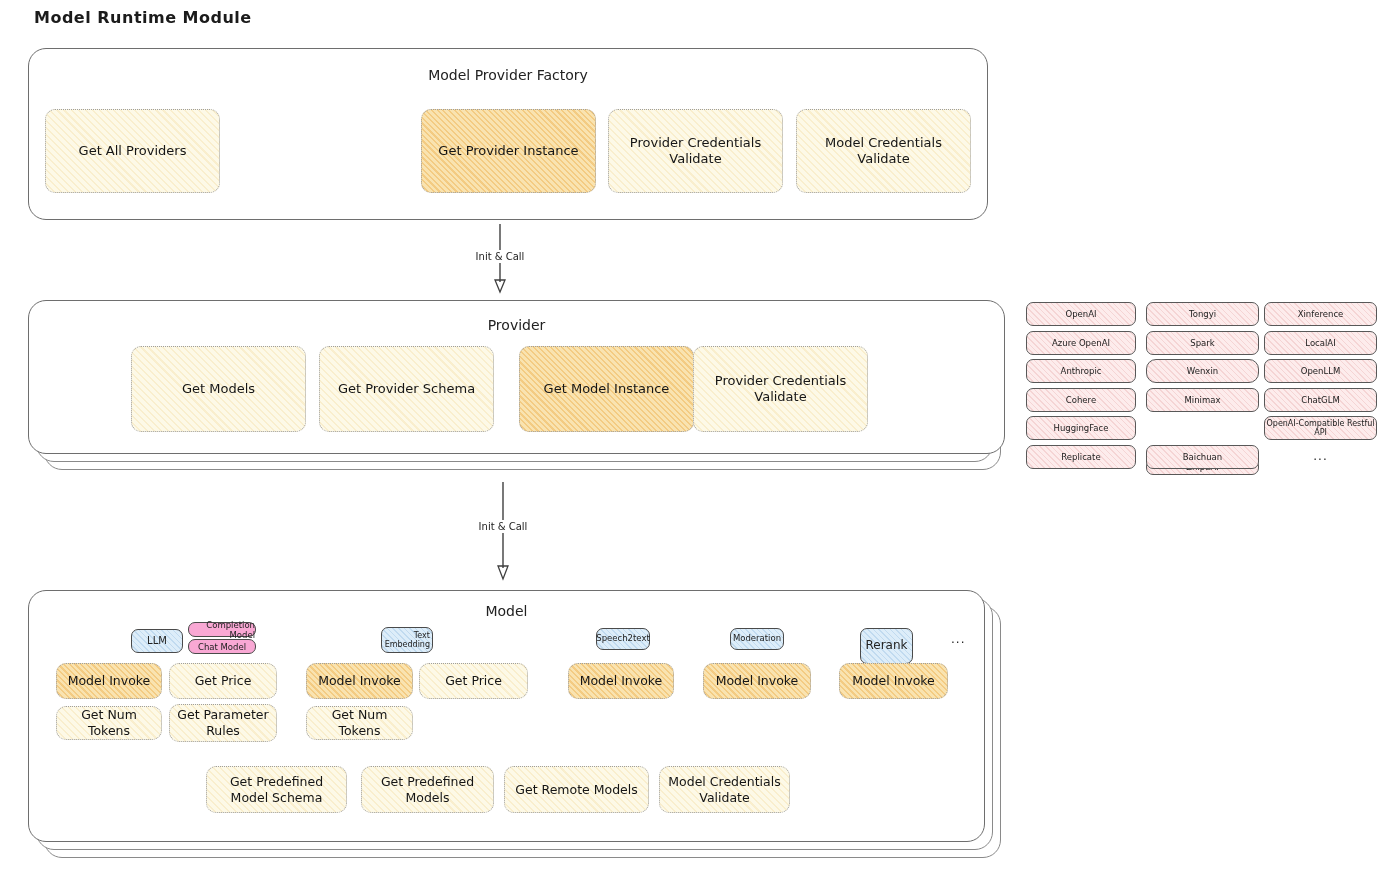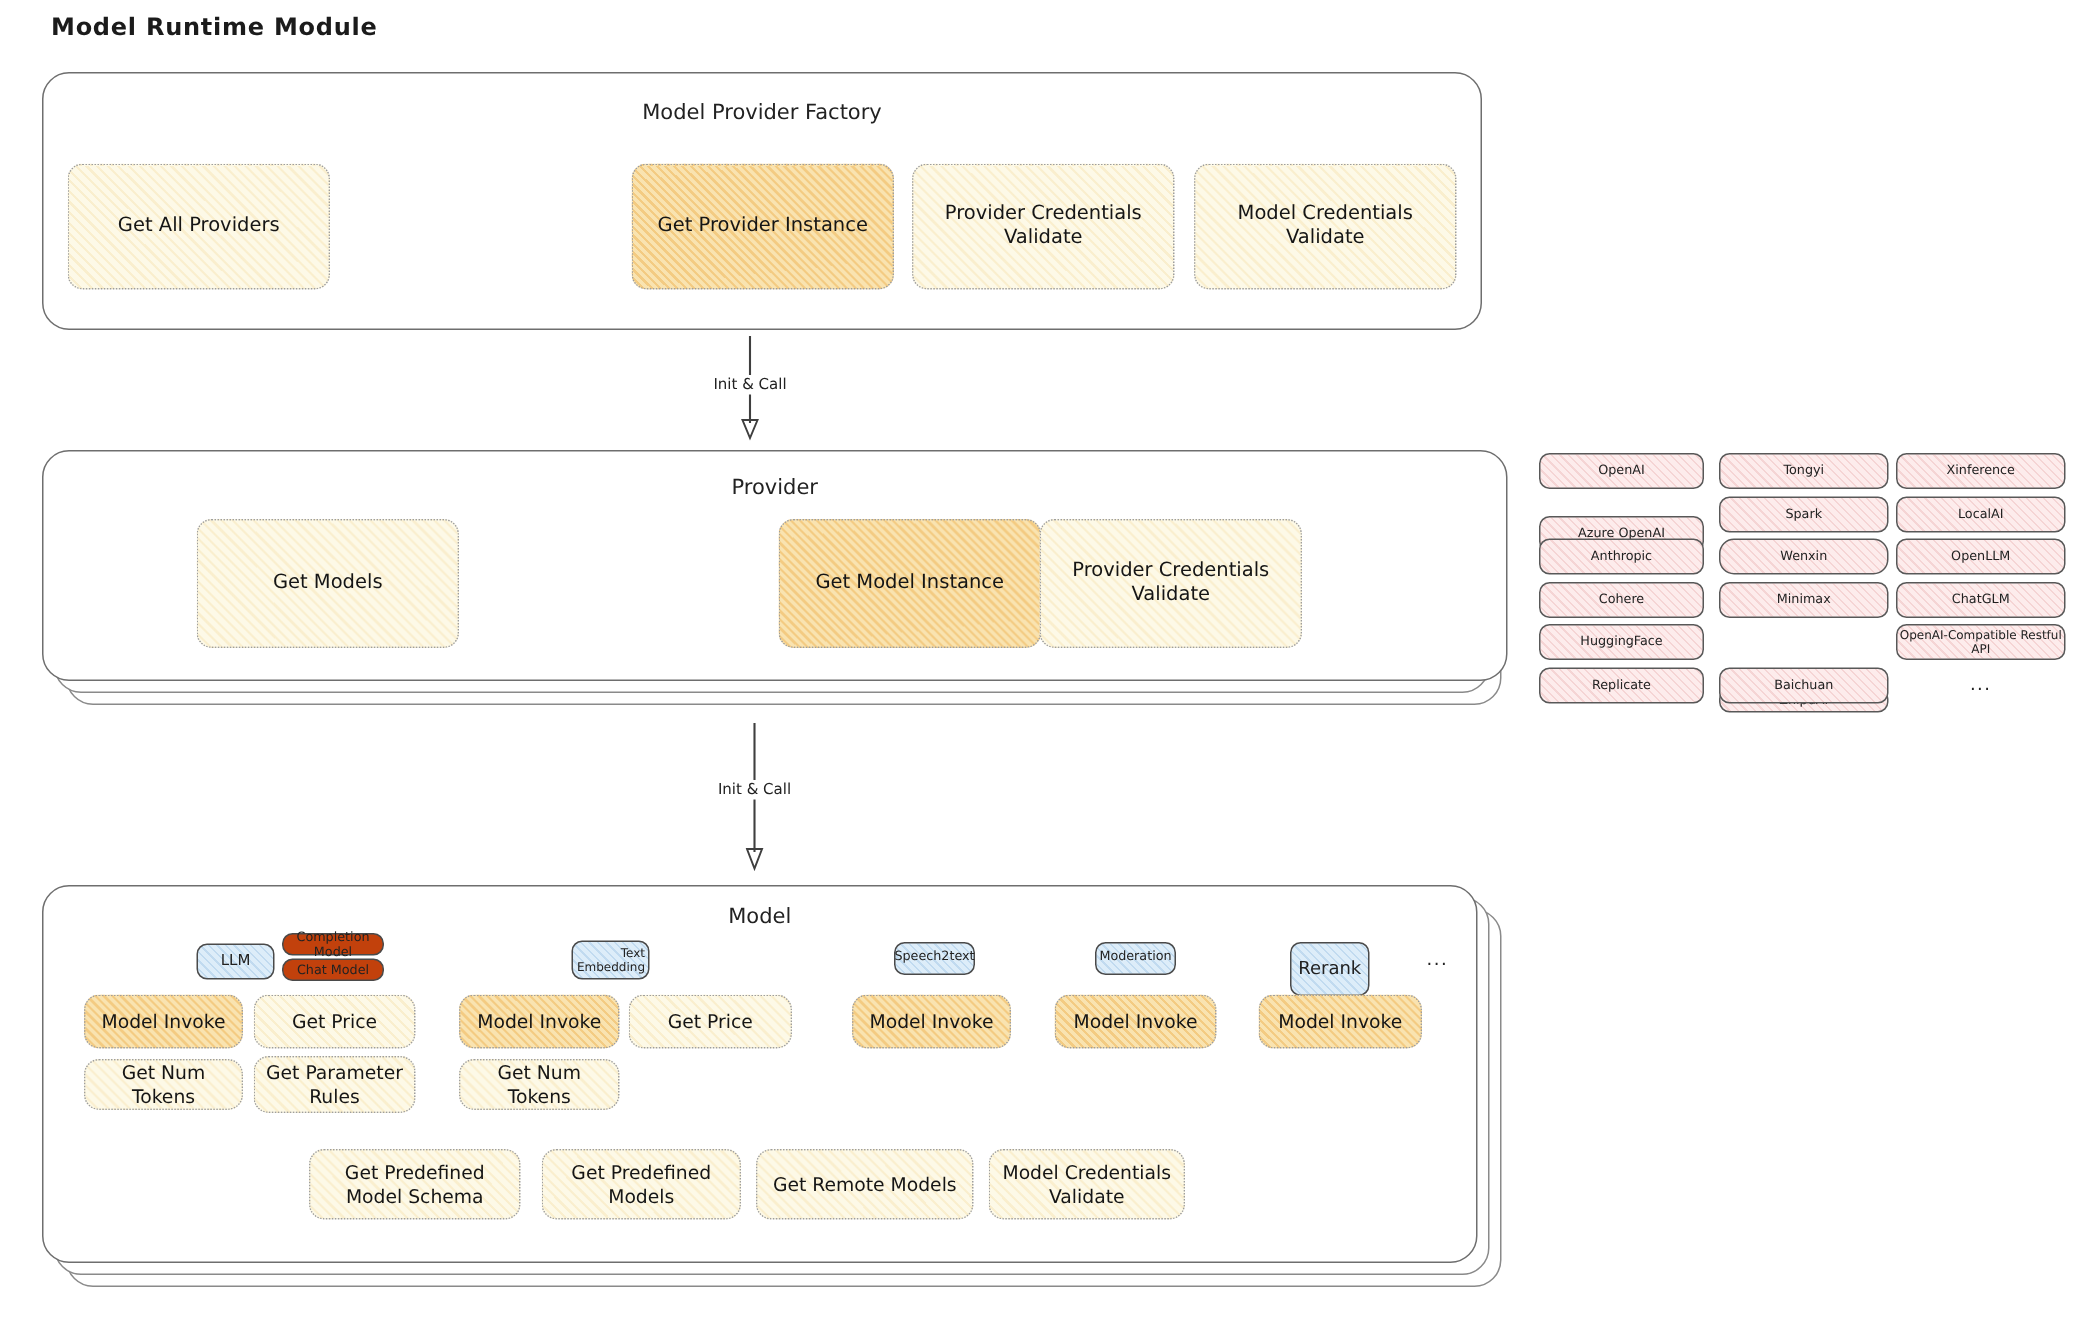--- a/index.html
+++ b/index.html
@@ -36,22 +36,22 @@
   }
   
   .tab{
     position:absolute;display:flex;align-items:center;justify-content:center;text-align:right;
     border:1.2px solid #4a4a4a;border-radius:7px;font-size:9px;line-height:1.15;color:#222;
     background-color:#ddedf9;
     background-image:repeating-linear-gradient(45deg, rgba(120,170,215,0.28) 0 1px, transparent 1px 4px);
     box-sizing:border-box;padding:1px 2px;
   }
   .tabw{
-    position:absolute;display:flex;align-items:center;justify-content:center;text-align:center;
-    border:1.2px solid #4a4a4a;border-radius:7px;font-size:8.5px;color:#222;background:#c2410c;box-sizing:border-box;
+    position:absolute;display:flex;align-items:center;justify-content:center;text-align:right;
+    border:1.2px solid #4a4a4a;border-radius:7px;font-size:8.5px;color:#222;background:#f9a8d4;box-sizing:border-box;
   }
   .lbl{
     position:absolute;text-align:center;font-size:10px;color:#222;background:#fff;padding:1px 0;
   }
   .dots{position:absolute;font-size:12px;color:#222;letter-spacing:1px;}
   svg{display:block;}
 </style>
 </head>
 <body>
 
@@ -71,26 +71,27 @@
     <line x1="7" y1="0" x2="7" y2="58" stroke="#3f3f3f" stroke-width="1.4"></line>
     <polygon points="2,56 12,56 7,68" fill="none" stroke="#3f3f3f" stroke-width="1.3"></polygon>
   </svg>
   <div class="lbl" style="left:457px;top:250px;width:86px;">Init &amp; Call</div>
 
   <div class="stk" style="left:44px;top:316px;width:955px;height:152px;"></div>
   <div class="stk" style="left:36px;top:308px;width:955px;height:152px;"></div>
   <div class="c" style="left:28px;top:300px;width:955px;height:152px;padding-left:20px;">
     <div class="ct" style="top:16px;">Provider</div>
     <div class="fb" style="left:102px;top:45px;width:175px;height:86px;">Get Models</div>
+    <div class="fb" style="left:290px;top:45px;width:175px;height:86px;">Get Provider Schema</div>
     <div class="fb hl" style="left:477px;top:45px;width:175px;height:86px;margin-left:13px;">Get Model Instance</div>
     <div class="fb" style="left:664px;top:45px;width:175px;height:86px;">Provider Credentials Validate</div>
   </div>
 
   <div class="pill" style="left:1026px;top:302px;width:110px;height:24px;">OpenAI</div>
-  <div class="pill" style="left:1026px;top:344px;width:110px;height:24px;">Azure OpenAI</div>
+  <div class="pill" style="left:1026px;top:331px;width:110px;height:24px;">Azure OpenAI</div>
   <div class="pill" style="left:1026px;top:359px;width:110px;height:24px;">Anthropic</div>
   <div class="pill" style="left:1026px;top:388px;width:110px;height:24px;">Cohere</div>
   <div class="pill" style="left:1026px;top:416px;width:110px;height:24px;">HuggingFace</div>
   <div class="pill" style="left:1026px;top:445px;width:110px;height:24px;">Replicate</div>
 
   <div class="pill" style="left:1146px;top:302px;width:113px;height:24px;">Tongyi</div>
   <div class="pill" style="left:1146px;top:331px;width:113px;height:24px;">Spark</div>
   <div class="pill" style="left:1146px;top:359px;width:113px;height:24px;border-radius:10px;">Wenxin</div>
   <div class="pill" style="left:1146px;top:388px;width:113px;height:24px;">Minimax</div>
   <div class="pill" style="left:1146px;top:416px;width:113px;height:16px;margin-top:43px;">ZhipuAI</div>

